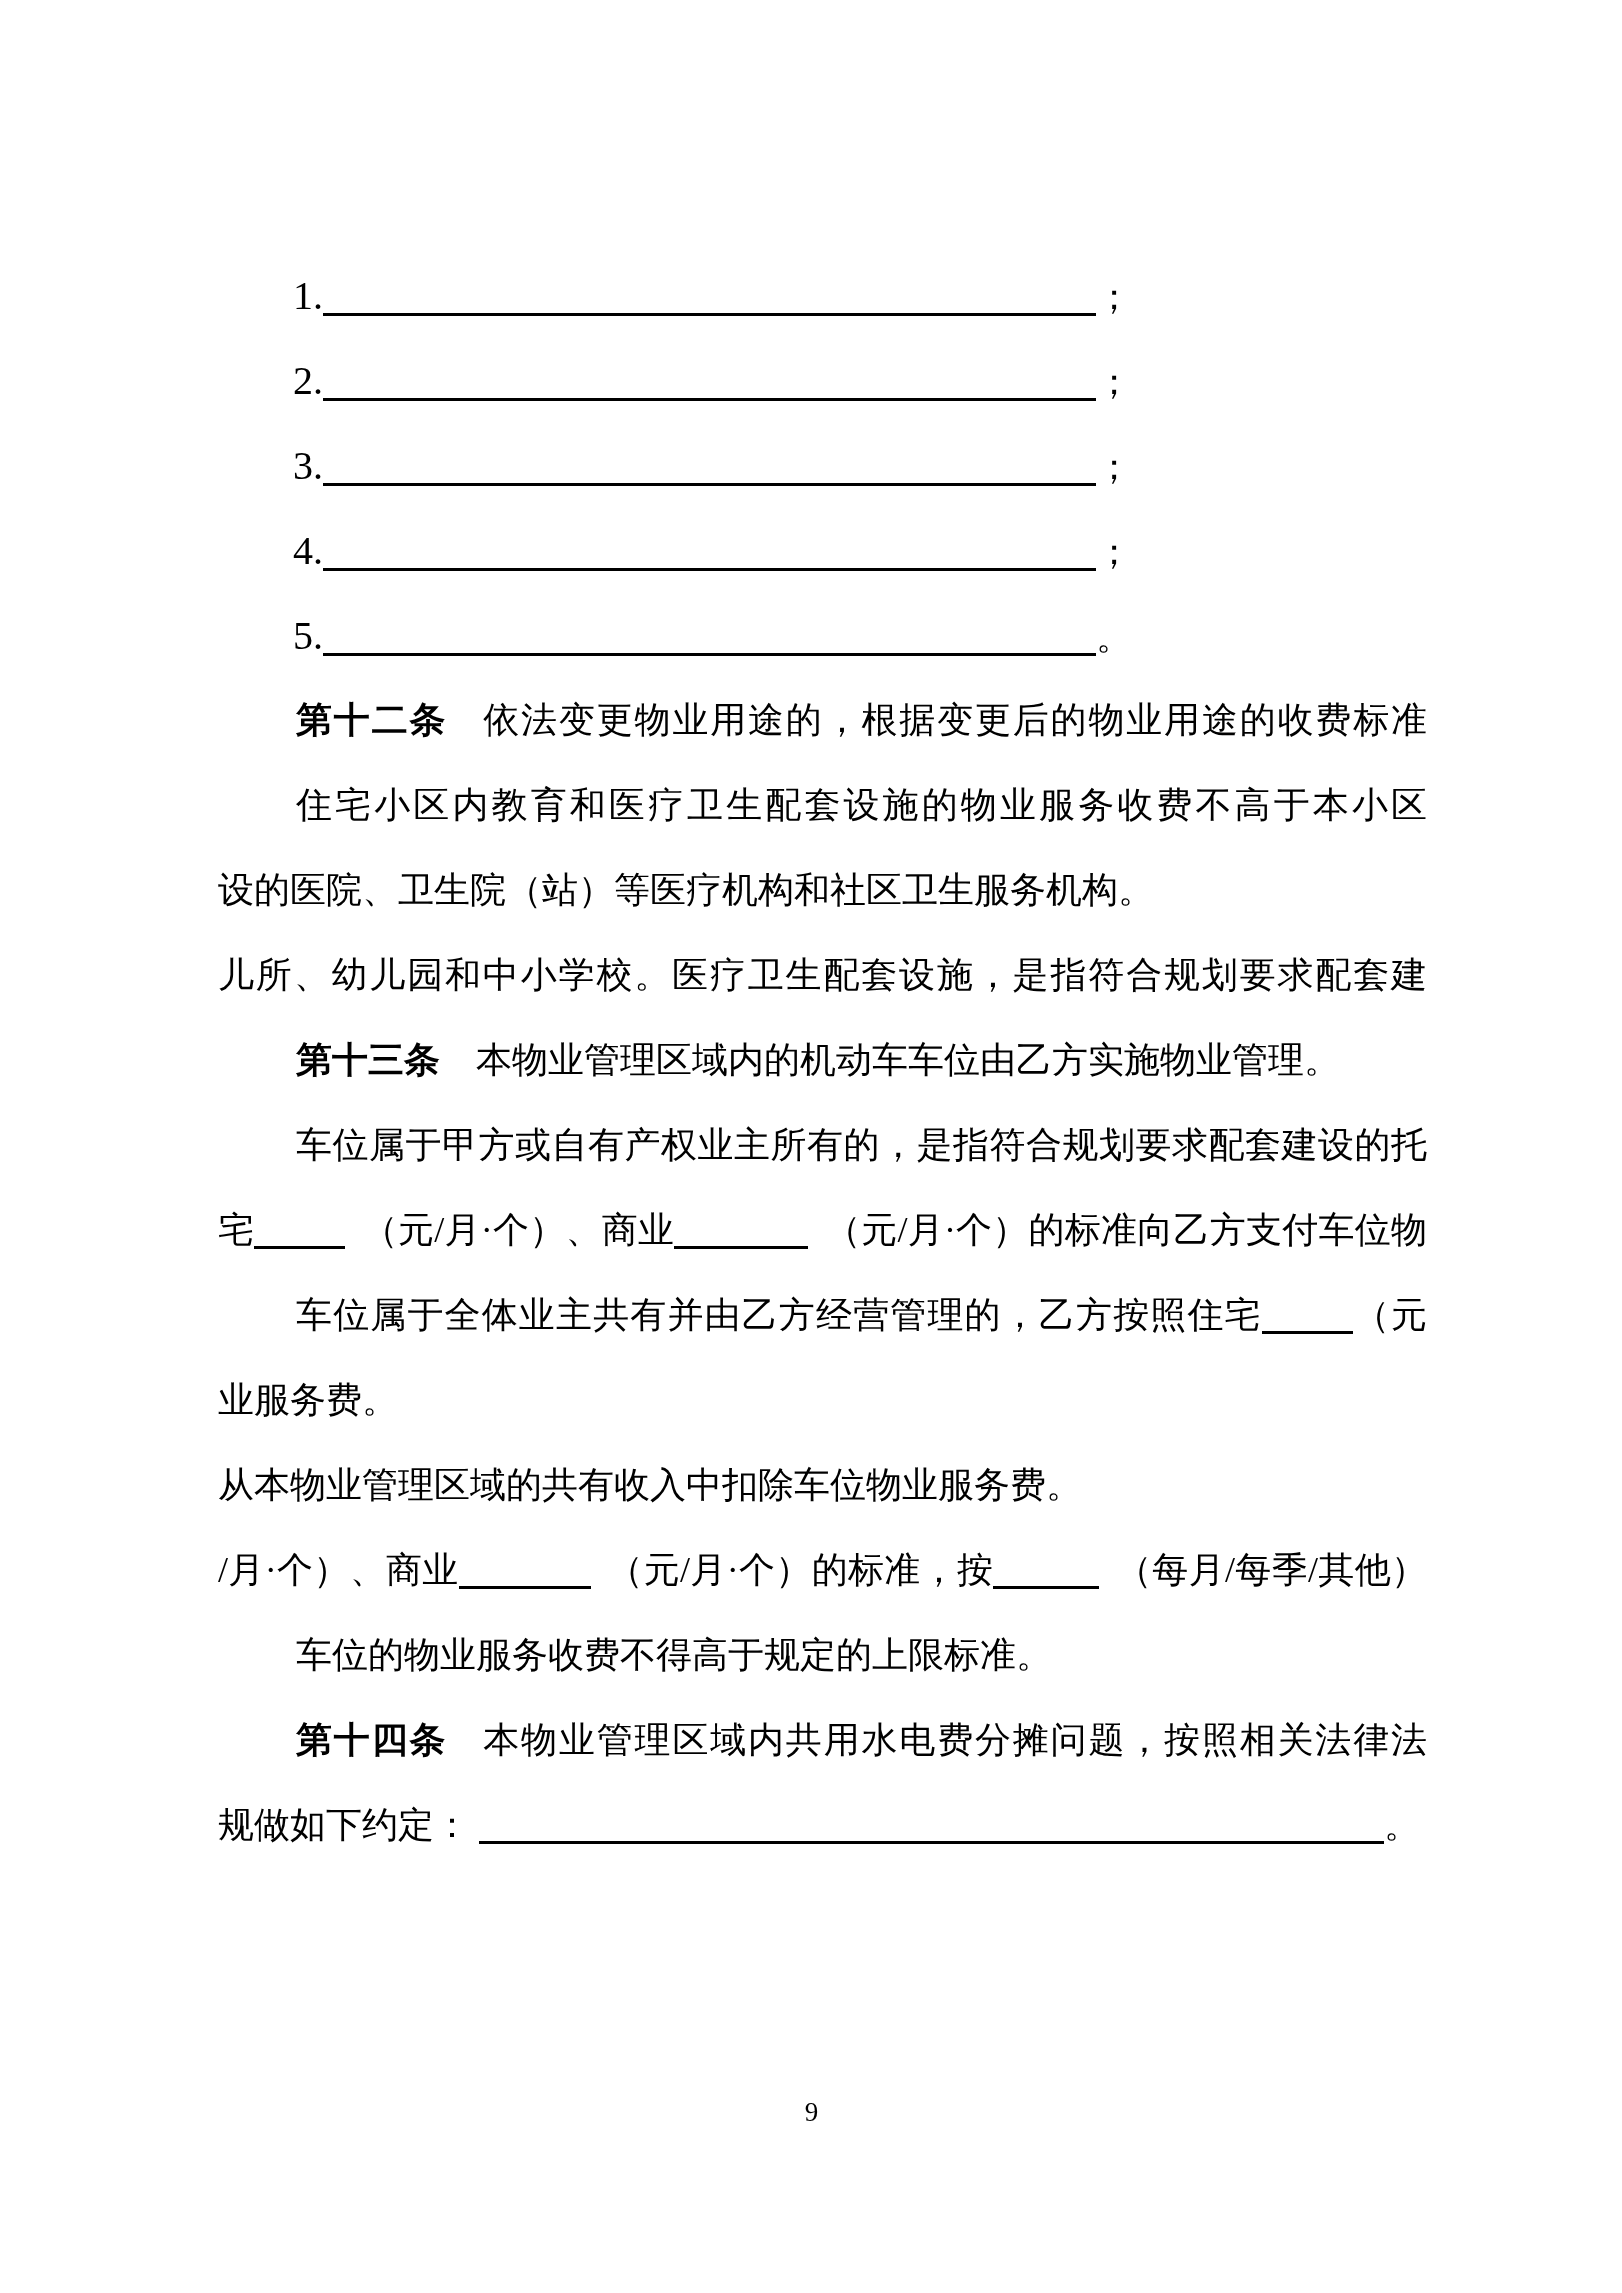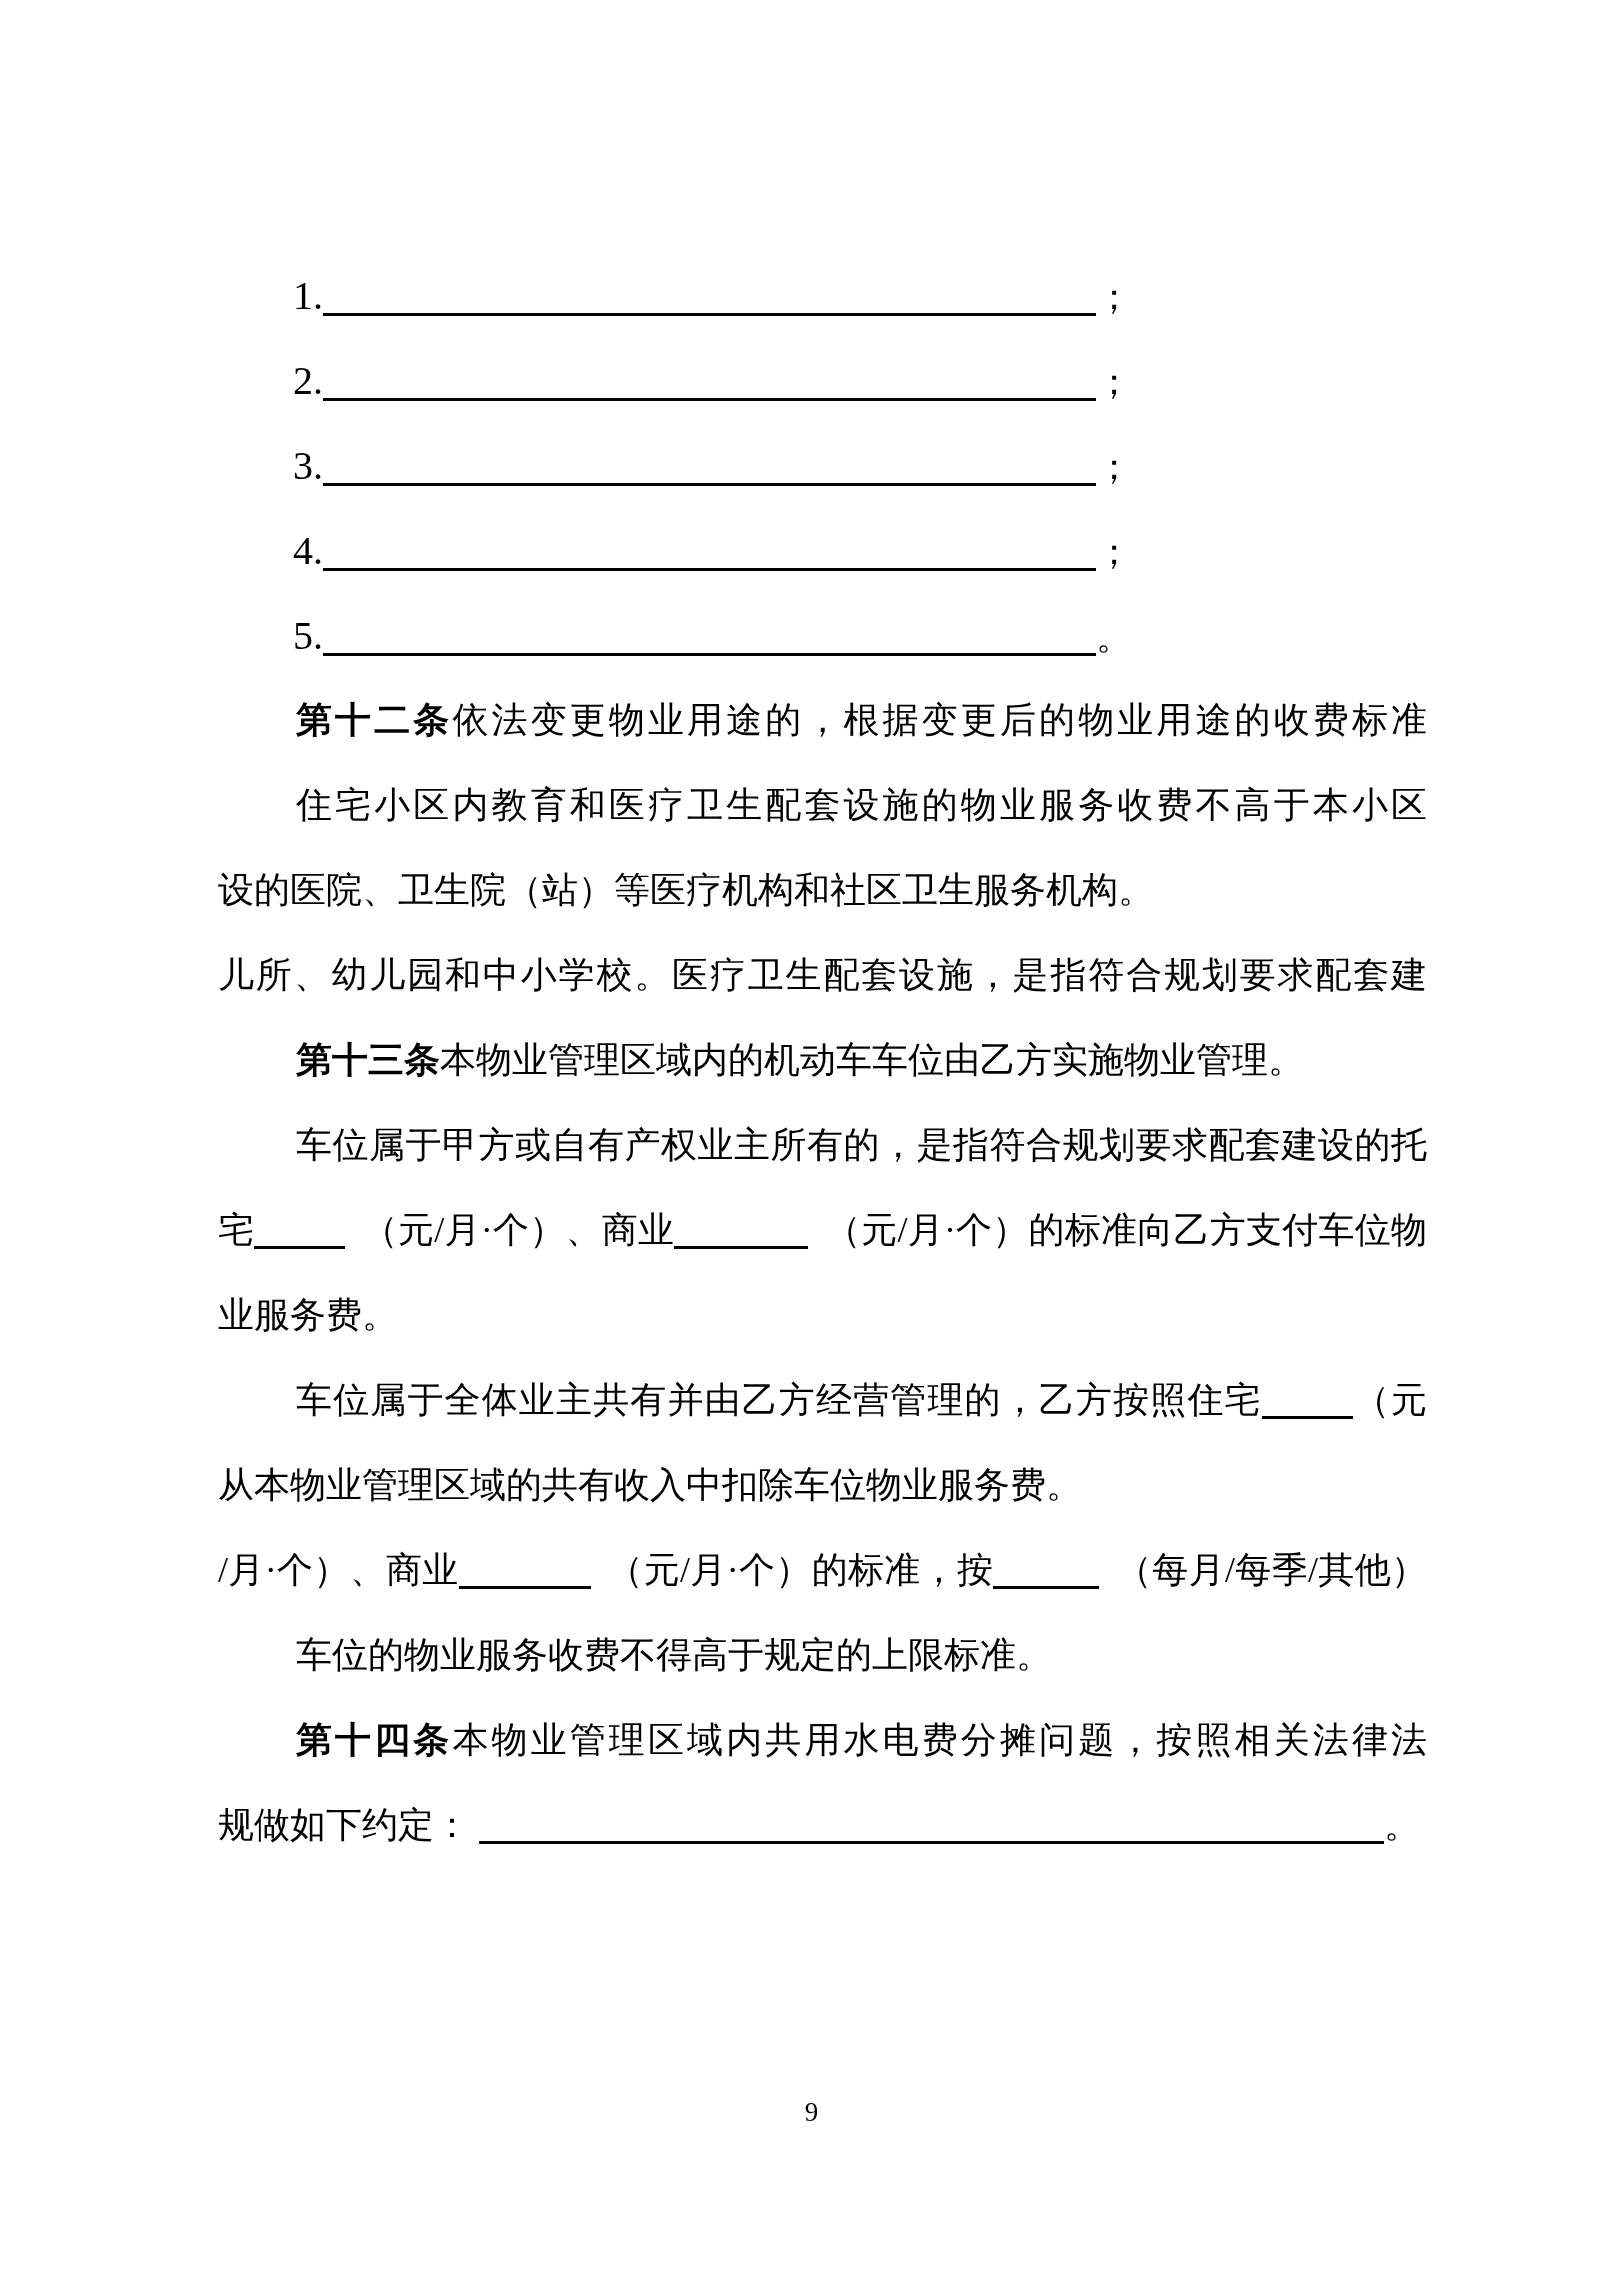--- a/index.html
+++ b/index.html
@@ -12,21 +12,21 @@
   }
   .content{
     position:absolute;left:218px;top:253px;width:1209px;
     font-size:36px;line-height:85px;
   }
   .line{height:85px;overflow:hidden;white-space:nowrap;}
   .fill{text-align:justify;text-align-last:justify;white-space:normal;}
   .indent{padding-left:78px;}
   .list{padding-left:75px;}
   .num{font-size:40px;}
-  .article-label{font-weight:700;}
+  .article-label{font-weight:700;margin-right:36px;}
   .blank{
     display:inline-block;height:40px;
     border-bottom:3.6px solid #000;
     vertical-align:-7.3px;
   }
   .bl850{width:773px}
   .bl100{width:91px}
   .bl147{width:134px}
   .bl145{width:132px}
   .bl117{width:106px}
@@ -63,23 +63,23 @@
     <div class="line"><span>设的医院、卫生院（站）等医疗机构和社区卫生服务机构。</span></div>
 
     <div class="line fill"><span>儿所、幼儿园和中小学校。医疗卫生配套设施，是指符合规划要求配套建</span></div>
 
     <div class="line indent"><span class="article-label">第十三条</span><span>本物业管理区域内的机动车车位由乙方实施物业管理。</span></div>
 
     <div class="line indent fill"><span>车位属于甲方或自有产权业主所有的，是指符合规划要求配套建设的托</span></div>
 
     <div class="line fill"><span>宅</span><span class="blank bl100 gapr"></span><span>（元/月·个）、商业</span><span class="blank bl147 gapr"></span><span>（元/月·个）的标准向乙方支付车位物</span></div>
 
+    <div class="line indent fill"><span>车位属于全体业主共有并由乙方经营管理的，乙方按照住宅</span><span class="blank bl100"></span><span>（元</span></div>
+
     <div class="line"><span>业服务费。</span></div>
-
-    <div class="line indent fill"><span>车位属于全体业主共有并由乙方经营管理的，乙方按照住宅</span><span class="blank bl100"></span><span>（元</span></div>
 
     <div class="line"><span>从本物业管理区域的共有收入中扣除车位物业服务费。</span></div>
 
     <div class="line fill"><span>/月·个）、商业</span><span class="blank bl145 gapr"></span><span>（元/月·个）的标准，按</span><span class="blank bl117 gapr"></span><span>（每月/每季/其他）</span></div>
 
     <div class="line indent"><span>车位的物业服务收费不得高于规定的上限标准。</span></div>
 
     <div class="line indent fill"><span class="article-label">第十四条</span><span>本物业管理区域内共用水电费分摊问题，按照相关法律法</span></div>
 
     <div class="line"><span>规做如下约定：</span><span class="blank bl995 gapl"></span><span>。</span></div>

